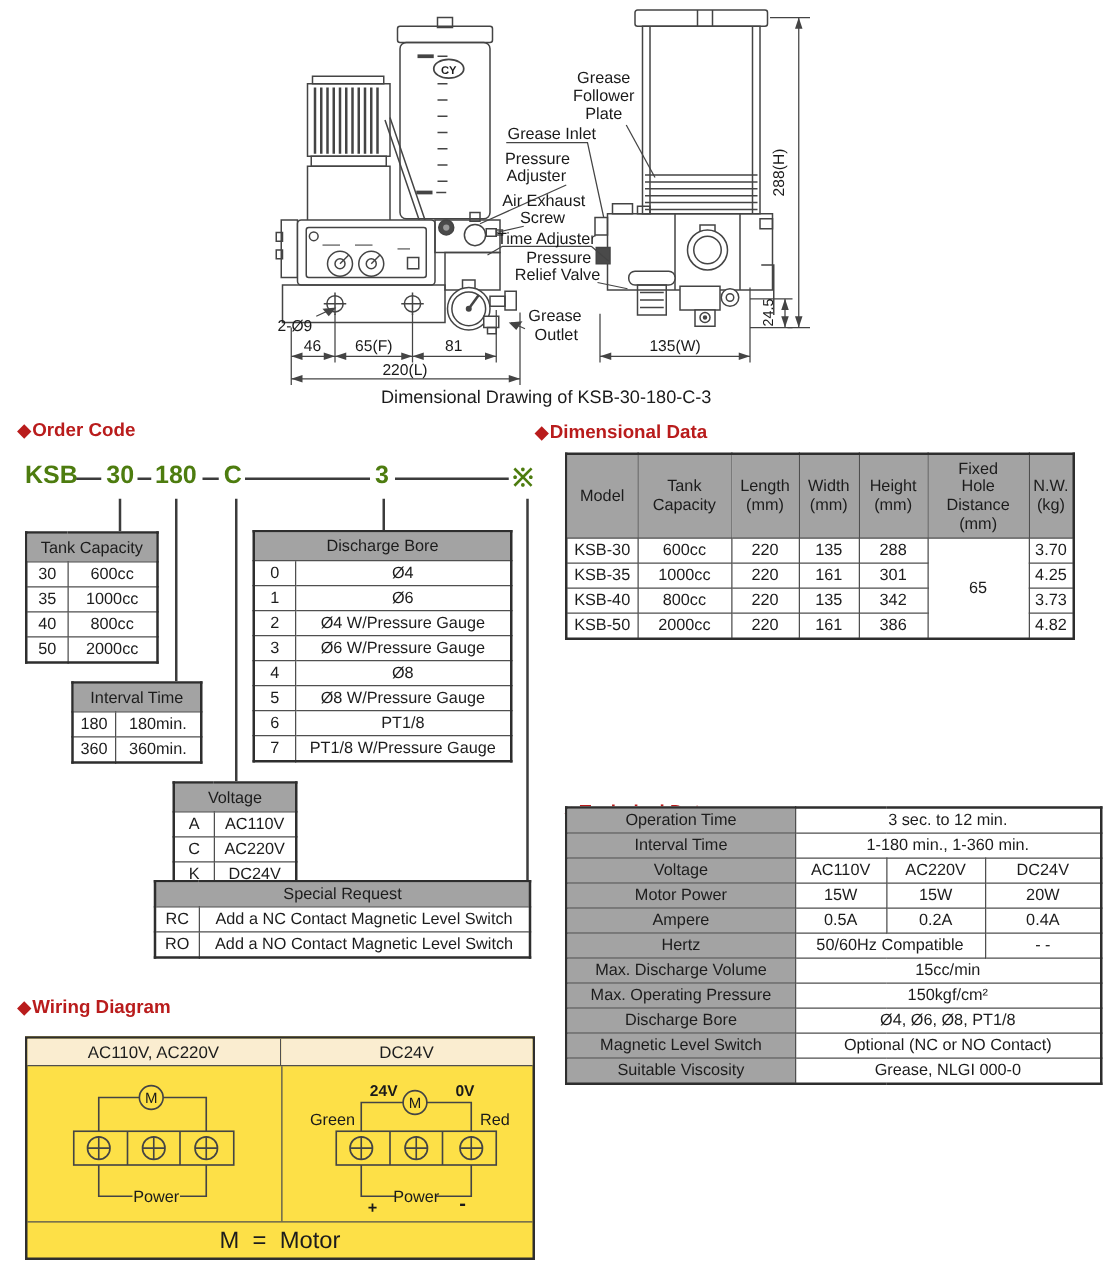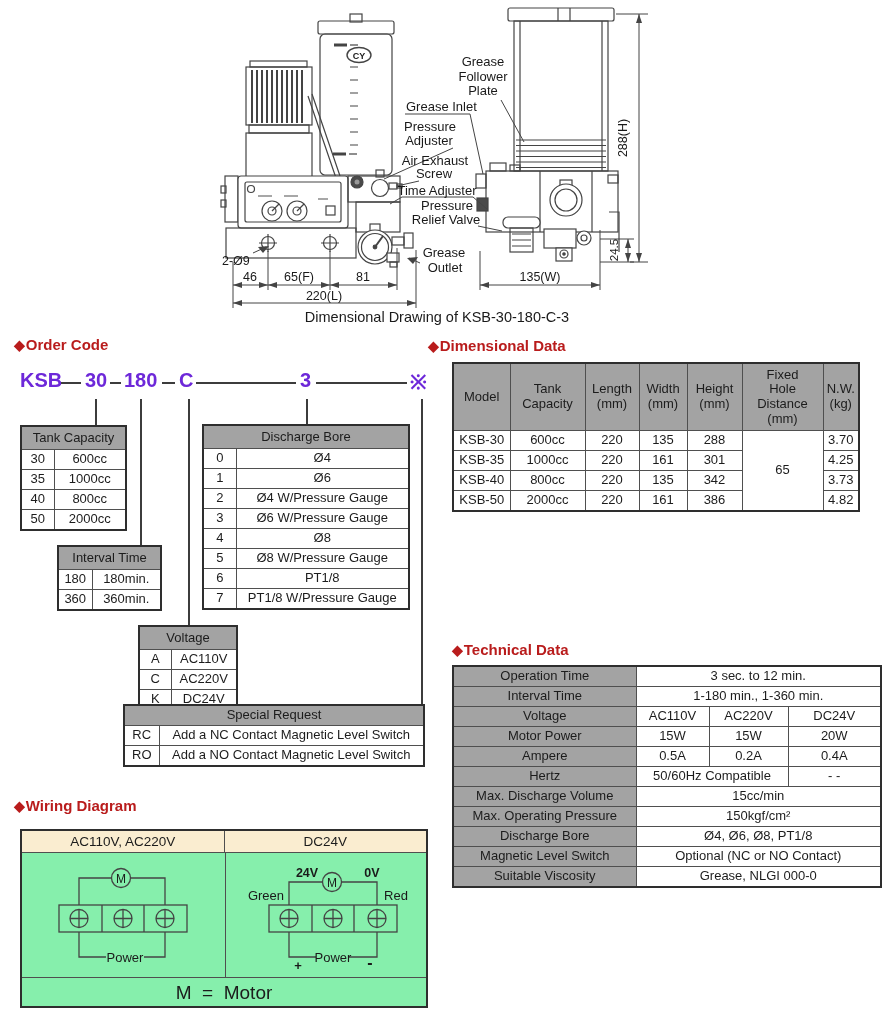--- a/index.html
+++ b/index.html
@@ -1,32 +1,32 @@
 <!DOCTYPE html>
 <html><head>
 <meta charset="utf-8">
 <style>
   html,body{margin:0;padding:0;background:#fff;}
   .page{position:relative;width:884px;height:1017px;background:#fff;overflow:hidden;
         font-family:"Liberation Sans",sans-serif;color:#1c1c1c;}
   svg text{font-family:"Liberation Sans",sans-serif;fill:#1a1a1a;}
   .sec-title{position:absolute;font-size:15px;font-weight:bold;color:#b91c1c;white-space:nowrap;}
   .sec-title .dia{font-size:14px;margin-right:1px;}
-  .code{position:absolute;font-size:20px;font-weight:600;color:#6d28d9;white-space:nowrap;}
+  .code{position:absolute;font-size:20px;font-weight:600;color:#4d7c0f;white-space:nowrap;}
   .hline{position:absolute;height:2px;background:#3c3c3c;}
   .vline{position:absolute;width:2px;background:#3c3c3c;}
   table.t{position:absolute;border-collapse:collapse;table-layout:fixed;background:#fff;
           border:2px solid #2e2e2e;}
   table.t th,table.t td{border:1px solid #4f4f4f;font-weight:normal;font-size:13px;color:#1c1c1c;
           text-align:center;padding:0 3px;line-height:1.12;white-space:pre-line;overflow:hidden;}
   .hdr{background:#a3a3a3;}
   .h24{height:22px;} .h20{height:19px;} .h69{height:66px;} .h21{height:19px;}
   td.lft{text-align:left;padding-left:7px;}
   .wirebox{position:absolute;left:20px;top:829px;width:408px;height:179px;border:2px solid #2e2e2e;
-           box-sizing:border-box;background:#86efac;}
+           box-sizing:border-box;background:#fde047;}
   .wirehead{display:flex;height:21px;border-bottom:1px solid #4f4f4f;}
   .wirehead>div{flex:1;background:#FAEDD0;font-size:13.5px;display:flex;align-items:center;justify-content:center;}
   .wirehead>div:first-child{border-right:1px solid #4f4f4f;}
   .wirebody{position:relative;height:124px;}
   .wirediv{position:absolute;left:203px;top:0;width:1px;height:124px;background:#4f4f4f;}
   .wirefoot{height:29px;border-top:1px solid #4f4f4f;display:flex;align-items:center;justify-content:center;
             font-size:19px;white-space:pre;}
 </style>
 </head>
 <body>
@@ -403,21 +403,21 @@
       <td>220</td>
       <td>161</td>
       <td>386</td>
       <td>4.82</td>
     </tr>
   </tbody>
     </table>
 
   <div class="sec-title" style="left:452px;top:641px"><span class="dia">◆</span><span>Technical Data</span></div>
 
-  <table class="t" style="left:452px;top:665px;width:430px">
+  <table class="t" style="left:452px;top:645px;width:430px">
     <colgroup>
         <col style="width:183px">
         <col style="width:73px">
         <col style="width:79px">
         <col>
       </colgroup>
     <tbody>
         <tr>
           <td class="hdr h21">Operation Time</td>
           <td colspan="3">3 sec. to 12 min.</td>

